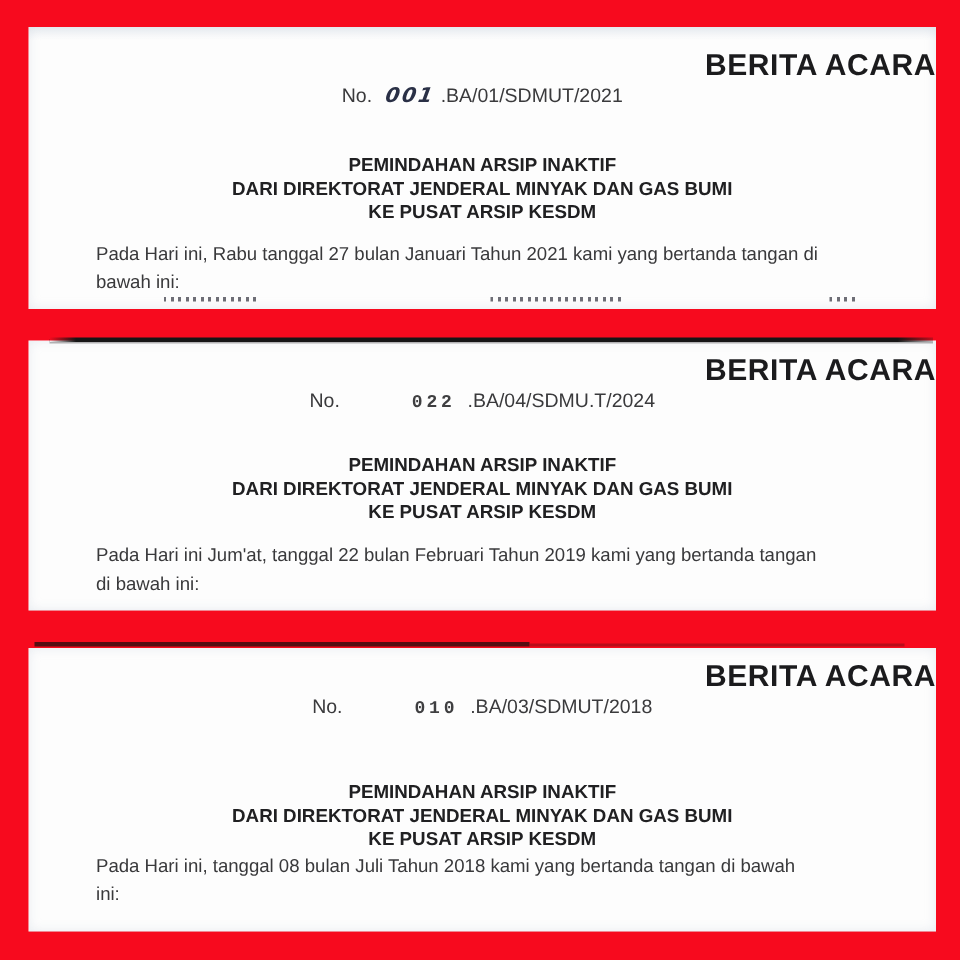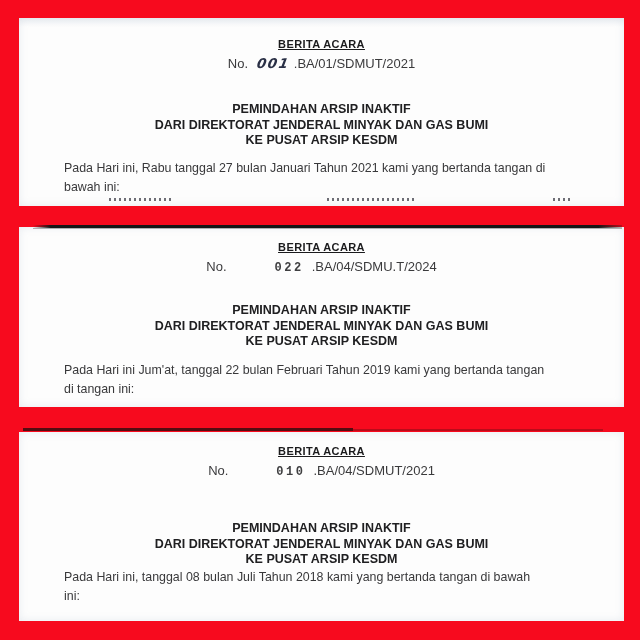--- a/index.html
+++ b/index.html
@@ -16,22 +16,22 @@
     background:#fdfdfd;
     box-shadow: inset 0 0 8px rgba(150,170,190,0.22);
     color:#222;
   }
   .doc-1 { top:18px;  height:188px; padding-top:17px; box-sizing:border-box;
            background:linear-gradient(180deg,#eef1f4 0px,#fdfdfd 9px); }
   .doc-2 { top:227px; height:180px; padding-top:11px; box-sizing:border-box; }
   .doc-3 { top:432px; height:189px; padding-top:10px; box-sizing:border-box; }
 
   .doc-title {
-    text-align:center; font-weight:bold; font-size:11px;
-    letter-spacing:0.4px; color:#1b1b1d; line-height:18px;text-decoration:underline;
+    text-align:right; font-weight:bold; font-size:20px;
+    letter-spacing:0.4px; color:#1b1b1d; line-height:18px;
   }
   .no-line {
     display:flex; justify-content:center; align-items:baseline;
     font-size:13px; color:#3a3a3c; margin-top:2px; line-height:17px;
   }
   .no-prefix { color:#3a3a3c; }
   .no-value-hand {
     font-family:"DejaVu Sans", sans-serif;
     font-style:italic; font-weight:bold;
     transform:skewX(-10deg);
@@ -115,32 +115,32 @@
     <span class="no-value-typed">022</span>
     <span class="no-suffix">.BA/04/SDMU.T/2024</span>
   </div>
   <div class="subtitle">
     <div>PEMINDAHAN ARSIP INAKTIF</div>
     <div>DARI DIREKTORAT JENDERAL MINYAK DAN GAS BUMI</div>
     <div>KE PUSAT ARSIP KESDM</div>
   </div>
   <div class="body-par">
     <div class="ln">Pada Hari ini Jum'at, tanggal 22 bulan Februari Tahun 2019 kami yang bertanda tangan</div>
-    <div class="ln">di tangan ini:</div>
+    <div class="ln">di bawah ini:</div>
   </div>
 </section>
 
 <section class="doc doc-3">
   <div class="smudge-top-a"></div>
   <div class="smudge-top-b"></div>
   <div class="doc-title">BERITA ACARA</div>
   <div class="no-line">
     <span class="no-prefix">No.</span>
     <span class="no-value-typed">010</span>
-    <span class="no-suffix">.BA/04/SDMUT/2021</span>
+    <span class="no-suffix">.BA/03/SDMUT/2018</span>
   </div>
   <div class="subtitle">
     <div>PEMINDAHAN ARSIP INAKTIF</div>
     <div>DARI DIREKTORAT JENDERAL MINYAK DAN GAS BUMI</div>
     <div>KE PUSAT ARSIP KESDM</div>
   </div>
   <div class="body-par">
     <div class="ln">Pada Hari ini, tanggal 08 bulan Juli Tahun 2018 kami yang bertanda tangan di bawah</div>
     <div class="ln">ini:</div>
   </div>

